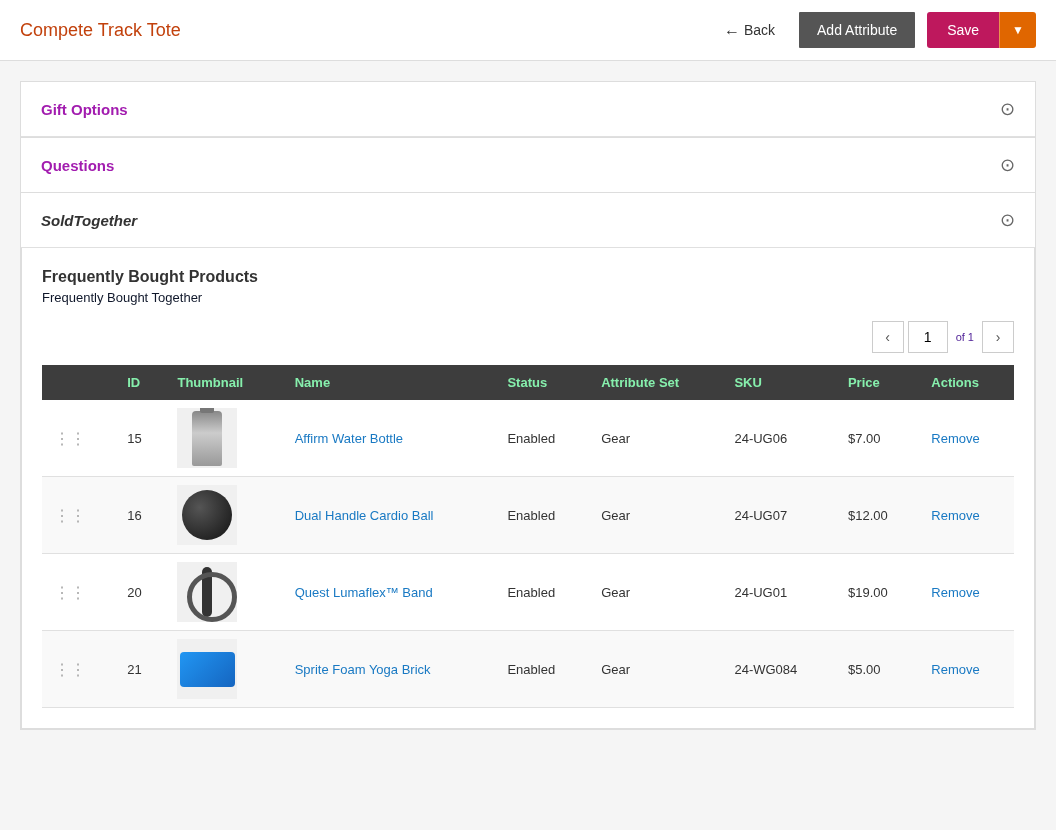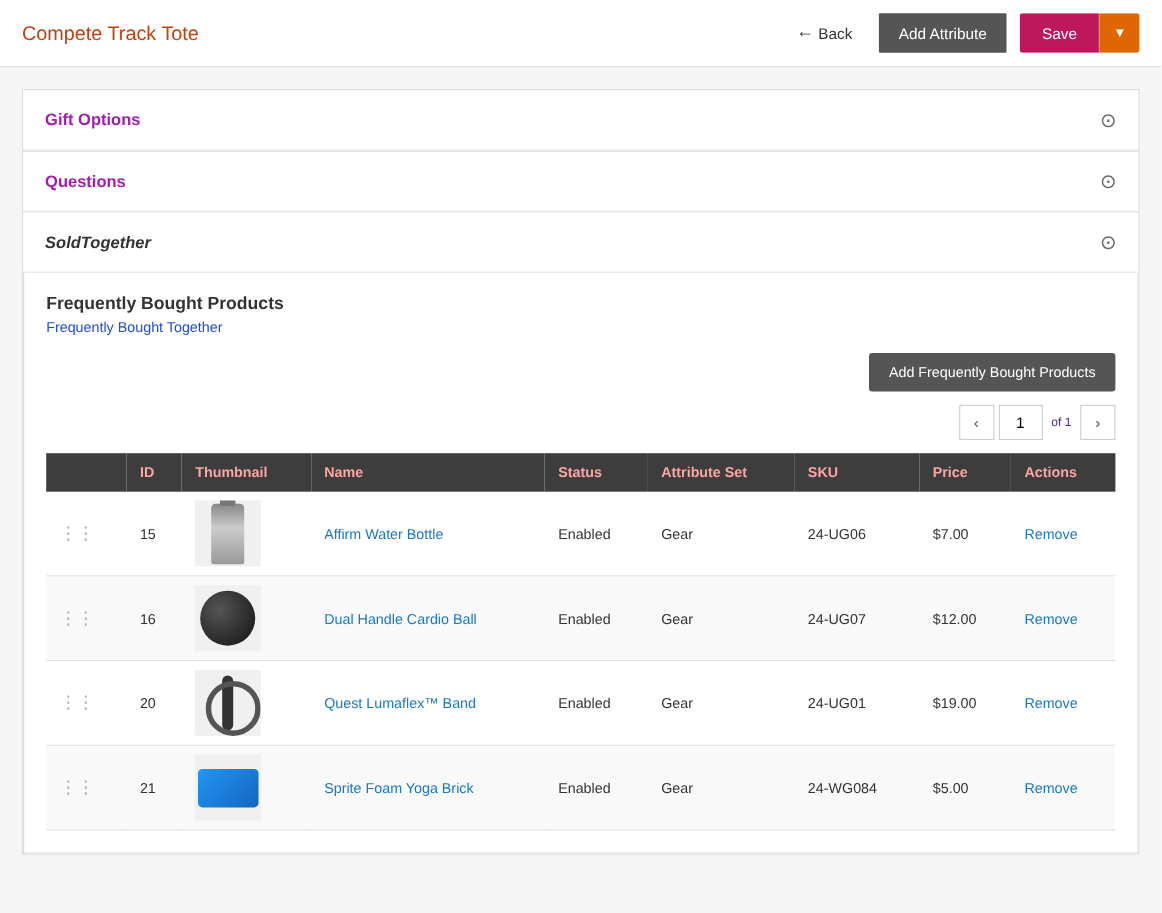--- a/index.html
+++ b/index.html
@@ -128,21 +128,21 @@
       border-top: none;
     }
     .fbt-title {
       font-size: 16px;
       font-weight: 700;
       color: #333;
       margin-bottom: 4px;
     }
     .fbt-subtitle {
       font-size: 13px;
-      color: #1d4ed8;
+      color: #0f172a;
       margin-bottom: 16px;
     }
     .fbt-header-row {
       display: flex;
       justify-content: flex-end;
       margin-bottom: 12px;
     }
     .add-fbt-btn {
       background: #555;
       color: #fff;
@@ -186,21 +186,21 @@
       padding: 0 4px;
     }
 
     
     .product-table {
       width: 100%;
       border-collapse: collapse;
     }
     .product-table thead tr {
       background: #3d3d3d;
-      color: #fca5a5;
+      color: #86efac;
     }
     .product-table thead th {
       padding: 10px 12px;
       text-align: left;
       font-size: 13px;
       font-weight: 600;
     }
     .product-table tbody tr {
       border-bottom: 1px solid #e0e0e0;
     }
@@ -329,23 +329,20 @@
   <div class="sold-together-section">
     <div class="sold-together-header">
       <h3>SoldTogether</h3>
       <span class="chevron-icon">⊙</span>
     </div>
 
     <div class="fbt-section">
       <div class="fbt-title">Frequently Bought Products</div>
       <div class="fbt-subtitle">Frequently Bought Together</div>
 
-      <div class="fbt-header-row">
-        <button class="add-fbt-btn">Add Frequently Bought Products</button>
-      </div>
 
       <div class="pagination">
         <button class="page-nav-btn">‹</button>
         <input class="page-input" type="text" value="1" style="">
         <span class="page-of">of 1</span>
         <button class="page-nav-btn">›</button>
       </div>
 
       <table class="product-table">
         <thead>

